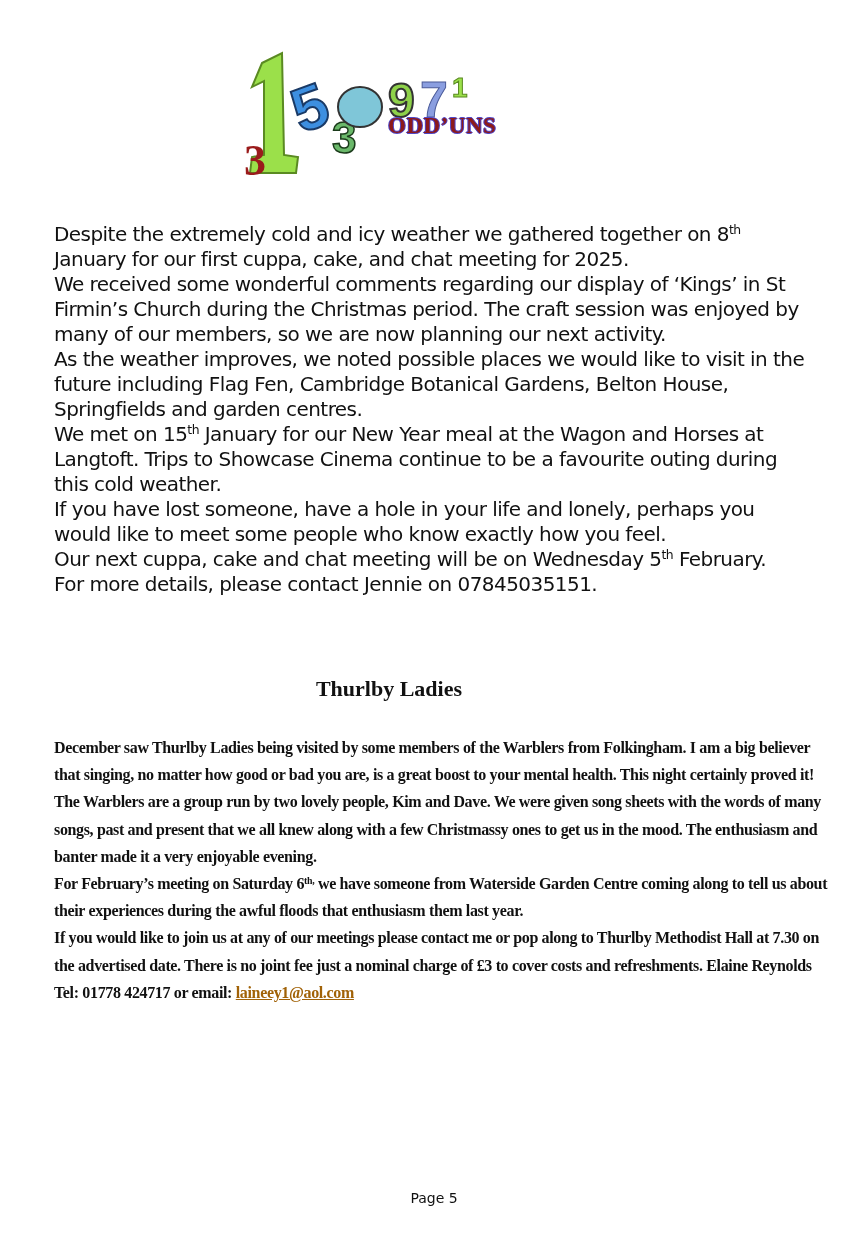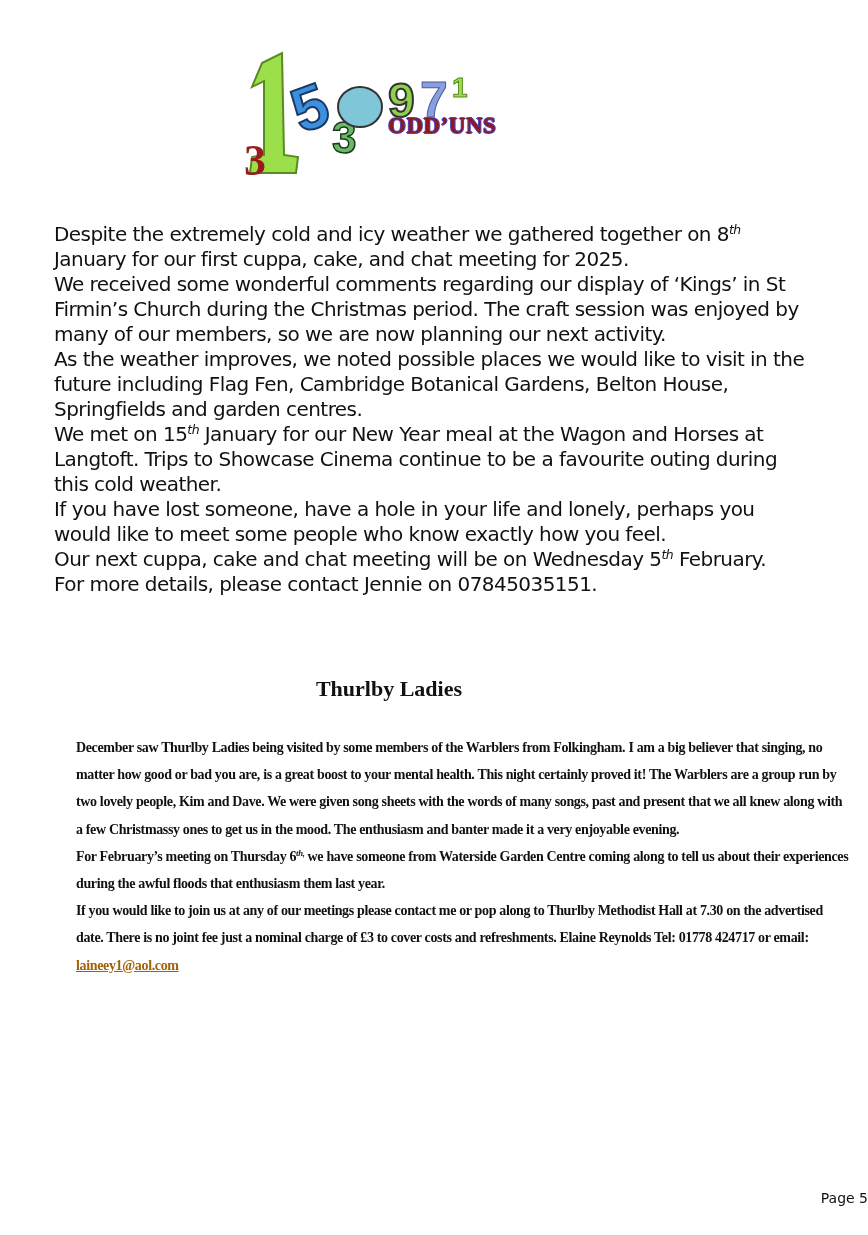--- a/index.html
+++ b/index.html
@@ -14,37 +14,37 @@
       font-size: 23px; color: #8c1a1a; letter-spacing: 0.5px;
       text-shadow: -1px 0 #5046c8, 1px 0 #5046c8, 0 -1px #5046c8, 0 1px #5046c8;
     }
 
     .odduns {
       position: absolute; left: 54px; top: 222px; width: 770px;
       font-family: "DejaVu Sans", sans-serif; font-size: 20.3px; line-height: 25px;
       color: #111; letter-spacing: -0.55px; transform: scaleX(0.985); transform-origin: left top;
     }
     .odduns p { margin: 0; }
-    sup { font-size: 62%; line-height: 0; vertical-align: 0.55em; font-style: italic; }
+    sup { font-size: 62%; line-height: 0; vertical-align: 0.55em; }
 
     .section-title {
       position: absolute; left: 0; top: 676px; width: 778px; text-align: center;
       font-family: "Liberation Serif", serif; font-weight: bold; font-size: 22px; color: #111;
     }
 
     .thurlby {
       position: absolute; left: 54px; top: 734px; width: 775px;
-      font-family: "Liberation Serif", serif; font-weight: bold; font-size: 14px;
-      line-height: 27.2px; color: #111; letter-spacing: -0.35px; margin-left: 22px;
+      font-family: "Liberation Serif", serif; font-weight: bold; font-size: 16px;
+      line-height: 27.2px; color: #111; letter-spacing: -0.35px;
     }
     .thurlby p { margin: 0; }
     .email-link { color: #a16207; text-decoration: underline; }
 
     .page-number {
-      position: absolute; left: 0; top: 1190px; width: 868px; text-align: right;
+      position: absolute; left: 0; top: 1190px; width: 868px; text-align: center;
       font-family: "DejaVu Sans", sans-serif; font-size: 14px; color: #111;
     }
   </style>
 </head>
 <body>
 
 <div class="page">
 
   <div class="logo">
     <svg viewBox="0 0 310 140">
@@ -74,18 +74,18 @@
     <p><span>We met on 15</span><sup>th</sup><span> January for our New Year meal at the Wagon and Horses at Langtoft. Trips to Showcase Cinema continue to be a favourite outing during this cold weather.</span></p>
     <p>If you have lost someone, have a hole in your life and lonely, perhaps you would like to meet some people who know exactly how you feel.</p>
     <p><span>Our next cuppa, cake and chat meeting will be on Wednesday 5</span><sup>th</sup><span> February.</span></p>
     <p>For more details, please contact Jennie on 07845035151.</p>
   </div>
 
   <div class="section-title">Thurlby Ladies</div>
 
   <div class="thurlby">
     <p>December saw Thurlby Ladies being visited by some members of the Warblers from Folkingham. I am a big believer that singing, no matter how good or bad you are, is a great boost to your mental health. This night certainly proved it! The Warblers are a group run by two lovely people, Kim and Dave. We were given song sheets with the words of many songs, past and present that we all knew along with a few Christmassy ones to get us in the mood. The enthusiasm and banter made it a very enjoyable evening.</p>
-    <p><span>For February’s meeting on Thursday 6</span><sup>th,</sup><span> we have someone from Waterside Garden Centre coming along to tell us about their experiences during the awful floods that enthusiasm them last year.</span></p>
+    <p><span>For February’s meeting on Saturday 6</span><sup>th,</sup><span> we have someone from Waterside Garden Centre coming along to tell us about their experiences during the awful floods that enthusiasm them last year.</span></p>
     <p><span>If you would like to join us at any of our meetings please contact me or pop along to Thurlby Methodist Hall at 7.30 on the advertised date.  There is no joint fee just a nominal charge of £3 to cover costs and refreshments.  Elaine Reynolds Tel: 01778 424717 or email: </span><a class="email-link">laineey1@aol.com</a></p>
   </div>
 
   <div class="page-number">Page 5</div>
 </div>
 
 </body></html>

